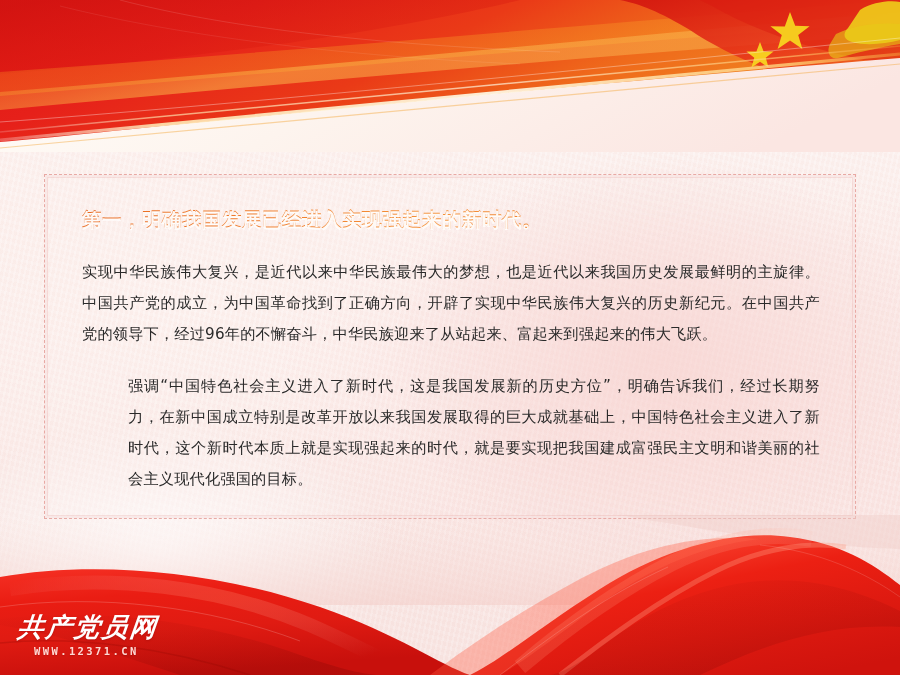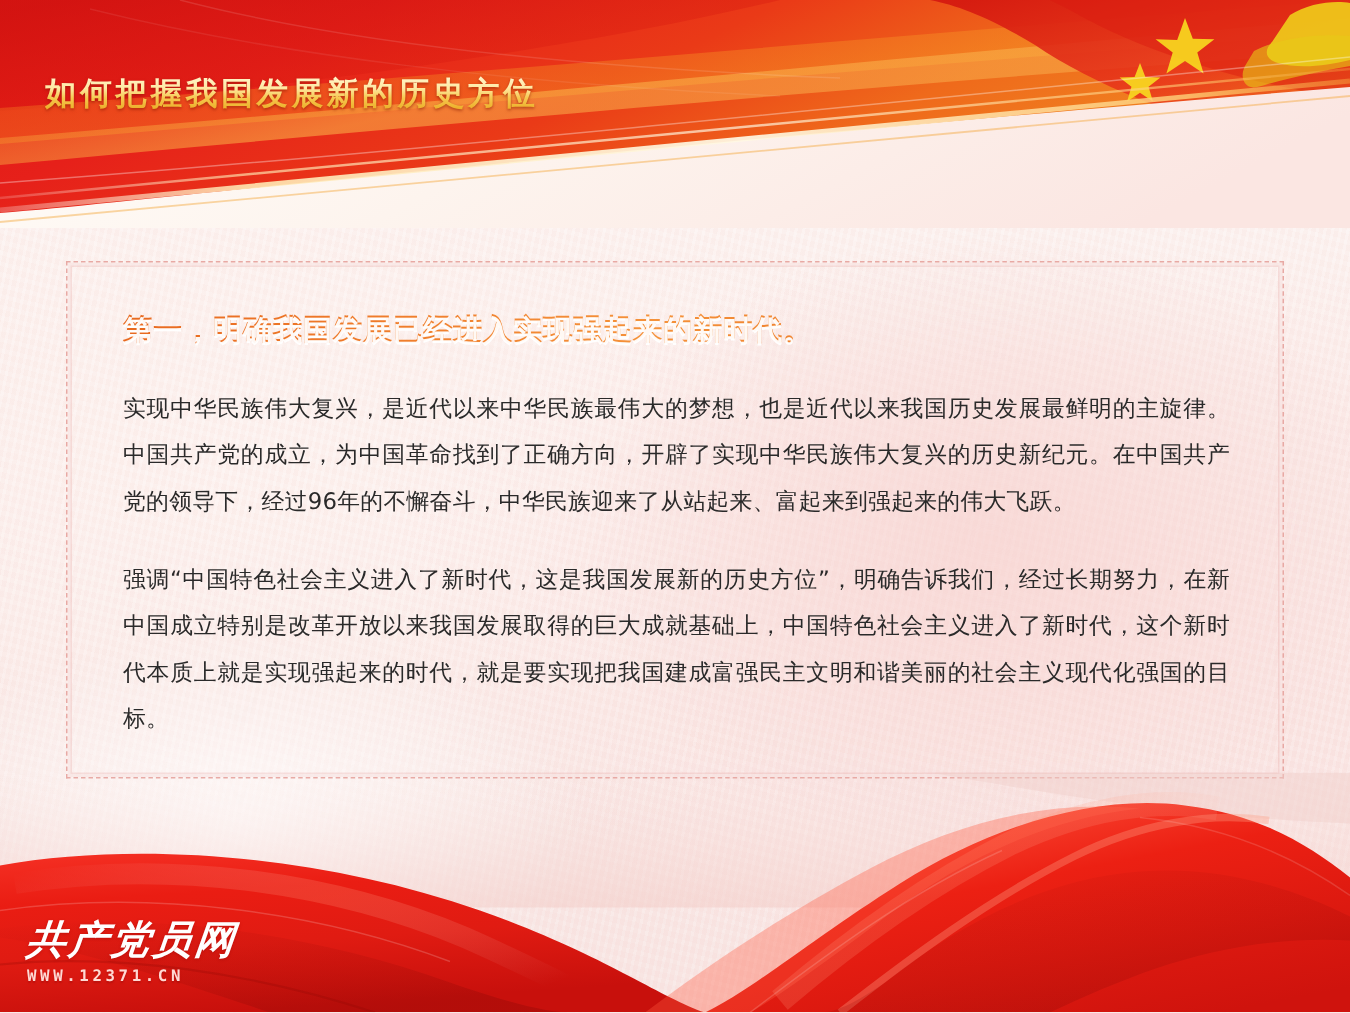--- a/index.html
+++ b/index.html
@@ -67,37 +67,37 @@
     -webkit-text-fill-color:transparent;
     text-shadow:0 1px 0 rgba(255,255,255,.95);
     white-space:nowrap;
   }
   .para{
     margin:24px 0 0 0;
     font-size:15.2px;line-height:2.02;color:#2a2a2a;
     text-align:justify;text-justify:inter-ideograph;
     letter-spacing:.2px;
   }
-  .para + .para{margin-top:22px;}
+  .para + .para{margin-top:22px;margin-left:46px;}
 
   
   .ribbon{position:absolute;left:0;bottom:0;width:900px;height:160px;overflow:hidden;}
   .ribbon svg{display:block;width:900px;height:160px;}
 
   .logo{position:absolute;left:18px;bottom:18px;width:150px;}
   .logo-mark{
     font-size:26px;font-weight:bold;color:#ffffff;line-height:1;
     letter-spacing:2px;
     font-style:italic;
     text-shadow:0 1px 2px rgba(150,10,10,.45);
     font-family:"DejaVu Serif","Liberation Serif",serif;
     transform:skewX(-6deg);
   }
   .logo-url{
-    margin-top:5px;
+    margin-top:5px;margin-left:16px;
     font-size:10.5px;letter-spacing:2.4px;color:#ffd9d4;font-weight:bold;
     font-family:"DejaVu Sans Mono","Liberation Mono",monospace;
     text-shadow:0 1px 1px rgba(150,10,10,.4);
   }
 </style>
 </head>
 <body>
 
 <div class="poster">
 
@@ -173,21 +173,20 @@
 
       <path d="M0,140 C200,122 520,90 900,54" stroke="url(#gGoldLine)" stroke-width="3.2" fill="none" opacity=".95"></path>
       <path d="M0,132 C210,114 530,82 900,46" stroke="url(#gGoldLine)" stroke-width="1.6" fill="none" opacity=".7"></path>
       <path d="M0,148 C190,132 510,100 900,64" stroke="#f3a63a" stroke-width="1.2" fill="none" opacity=".45"></path>
       <path d="M0,122 C220,106 540,74 900,38" stroke="#ffffff" stroke-width="1" fill="none" opacity=".35"></path>
 
       <path d="M120,0 C220,26 360,44 560,52" stroke="#ffffff" stroke-width="1" fill="none" opacity=".12"></path>
       <path d="M60,6 C180,36 340,56 520,64" stroke="#ffffff" stroke-width="1" fill="none" opacity=".08"></path>
     </svg>
 
-    <div class="banner-title">如何把握我国发展新的历史方位</div>
   </div>
 
   <div class="frame"></div>
 
   <div class="content">
     <h1 class="heading">第一，明确我国发展已经进入实现强起来的新时代。</h1>
 
     <p class="para">实现中华民族伟大复兴，是近代以来中华民族最伟大的梦想，也是近代以来我国历史发展最鲜明的主旋律。中国共产党的成立，为中国革命找到了正确方向，开辟了实现中华民族伟大复兴的历史新纪元。在中国共产党的领导下，经过96年的不懈奋斗，中华民族迎来了从站起来、富起来到强起来的伟大飞跃。</p>
 
     <p class="para">强调“中国特色社会主义进入了新时代，这是我国发展新的历史方位”，明确告诉我们，经过长期努力，在新中国成立特别是改革开放以来我国发展取得的巨大成就基础上，中国特色社会主义进入了新时代，这个新时代本质上就是实现强起来的时代，就是要实现把我国建成富强民主文明和谐美丽的社会主义现代化强国的目标。</p>

